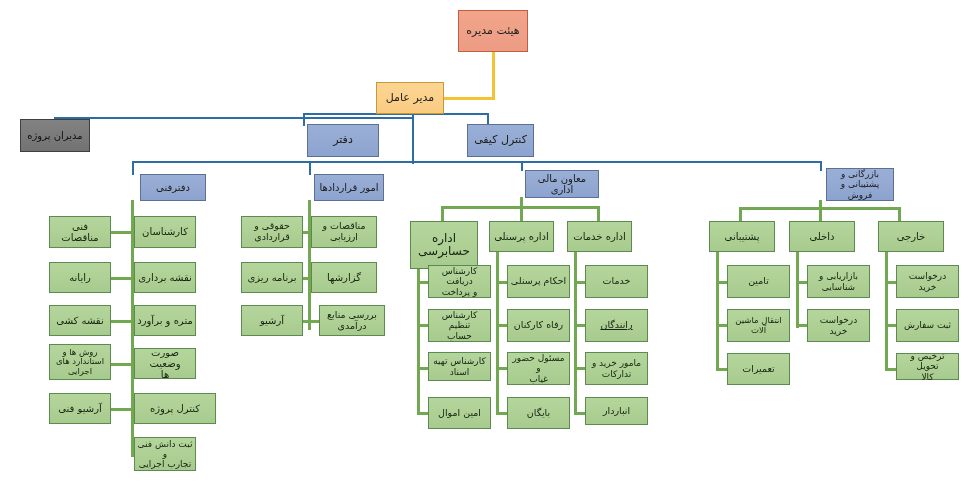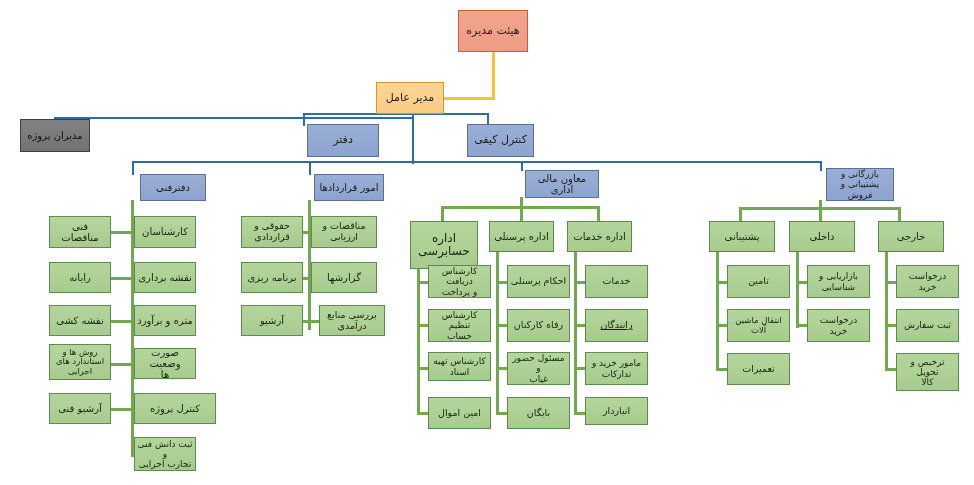--- a/index.html
+++ b/index.html
@@ -216,16 +216,16 @@
   <div class="node lvl-green" style="left:727px;top:265px;width:63px;height:33px;font-size:9.5px;">تامین</div>
   <div class="node lvl-green" style="left:727px;top:309px;width:63px;height:33px;font-size:8.5px;">انتقال ماشین آلات</div>
   <div class="node lvl-green" style="left:727px;top:353px;width:63px;height:32px;font-size:9.5px;">تعمیرات</div>
 
   <div class="node lvl-green" style="left:807px;top:265px;width:63px;height:33px;font-size:9px;">بازاریابی و
 شناسایی</div>
   <div class="node lvl-green" style="left:807px;top:309px;width:63px;height:33px;font-size:9px;">درخواست خرید</div>
 
   <div class="node lvl-green" style="left:896px;top:265px;width:63px;height:33px;font-size:9px;">درخواست خرید</div>
   <div class="node lvl-green" style="left:896px;top:309px;width:63px;height:33px;font-size:9px;">ثبت سفارش</div>
-  <div class="node lvl-green" style="left:896px;top:353px;width:63px;height:38px;font-size:9px;">ترخیص و تحویل
+  <div class="node lvl-green" style="left:896px;top:353px;width:63px;height:27px;font-size:9px;">ترخیص و تحویل
 کالا</div>
 
 </div>
 
 </body></html>

